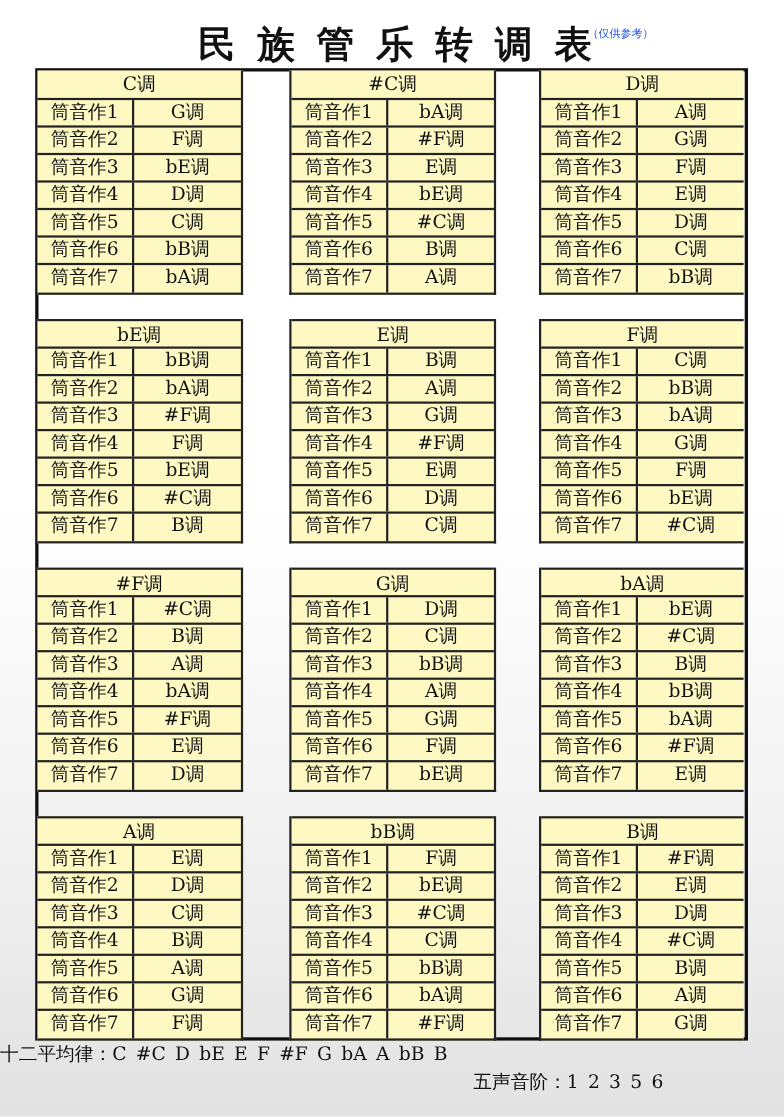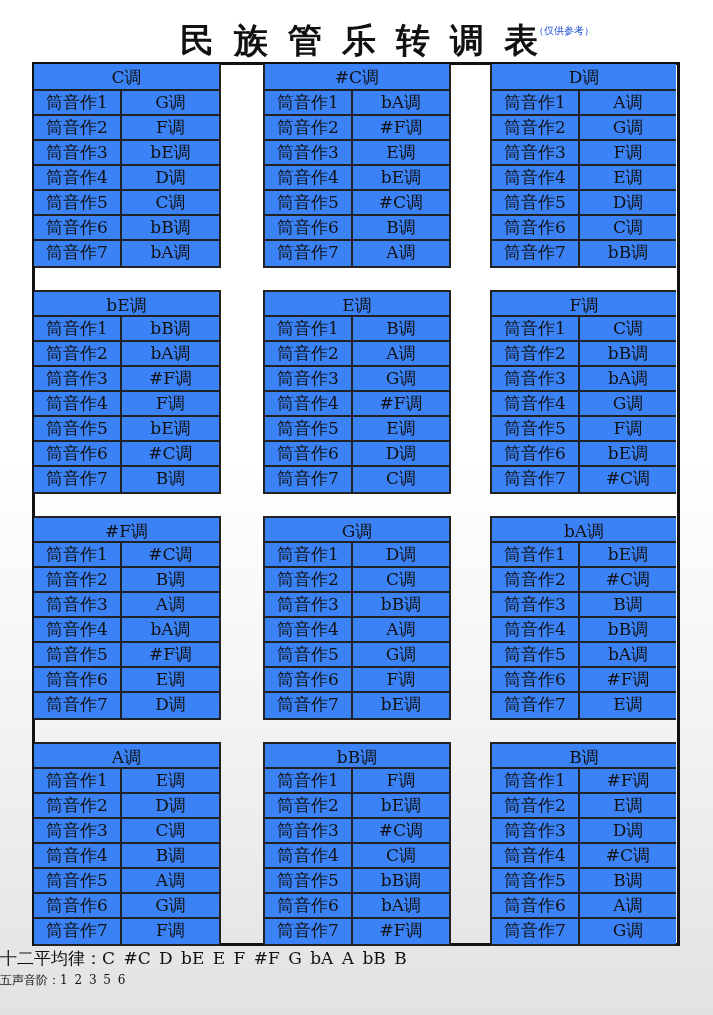--- a/index.html
+++ b/index.html
@@ -22,21 +22,21 @@
   }
   .frame {
     position: absolute; left: 32px; top: 62px;
     width: 642px; height: 878px;
     border: 3px solid #111;
     border-bottom-width: 3px;
   }
   .block {
     position: absolute; width: 188px;
     border: 2px solid #222; border-top: none;
-    background: #3b82f6;
+    background: #fef9c3;
     box-sizing: border-box;
   }
   .block .head {
     height: 27px; line-height: 27px; text-align: center;
     font-size: 17px; border-top: 2px solid #222; border-bottom: 2px solid #222;
     box-sizing: border-box;
   }
   .block .row { display: flex; height: 25px; border-bottom: 2px solid #222; box-sizing: border-box; }
   .block .row:last-child { border-bottom: none; justify-content: center; }
   .block .c1 {
@@ -45,21 +45,21 @@
   }
   .block .c2 {
     flex: 1; text-align: center; line-height: 23px; font-size: 17px; white-space: nowrap;
   }
   .footer1 {
     position: absolute; left: 0; width: 713px; top: 947px;
     text-align: left; font-size: 17px; white-space: nowrap; word-spacing: 3px;
   }
   .footer2 {
     position: absolute; left: 0; width: 603px; top: 972px;
-    text-align: left; font-size: 12px; white-space: nowrap; word-spacing: 3px;
+    text-align: right; font-size: 17px; white-space: nowrap; word-spacing: 3px;
   }
 </style>
 </head>
 <body>
 
 <div class="title">民族管乐转调表</div>
 <div class="subtitle">（仅供参考）</div>
 
 <div class="frame"></div>
 

